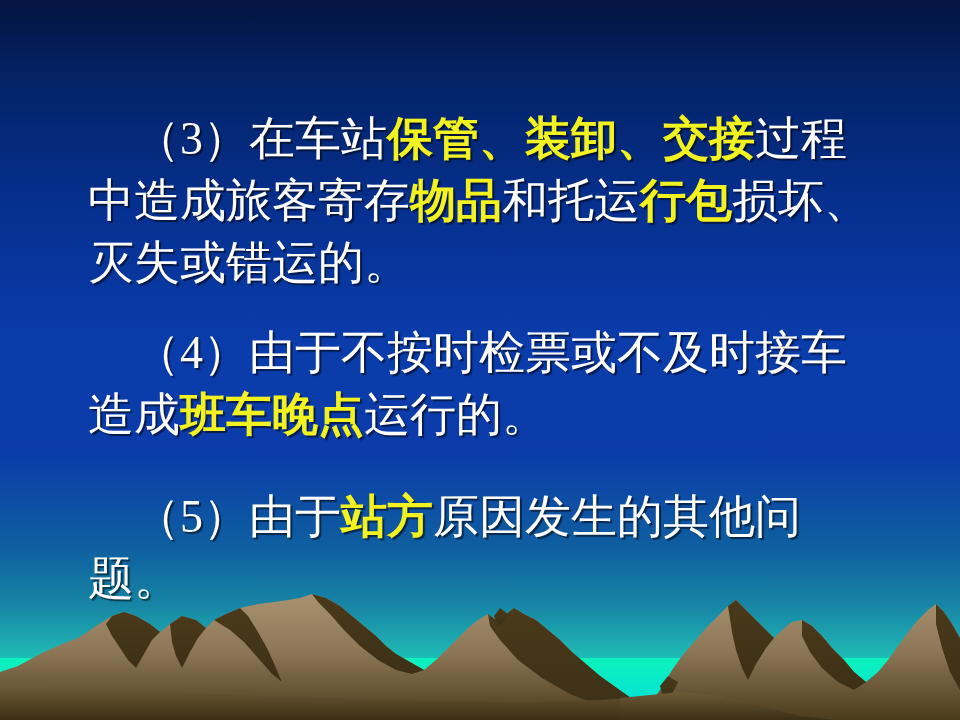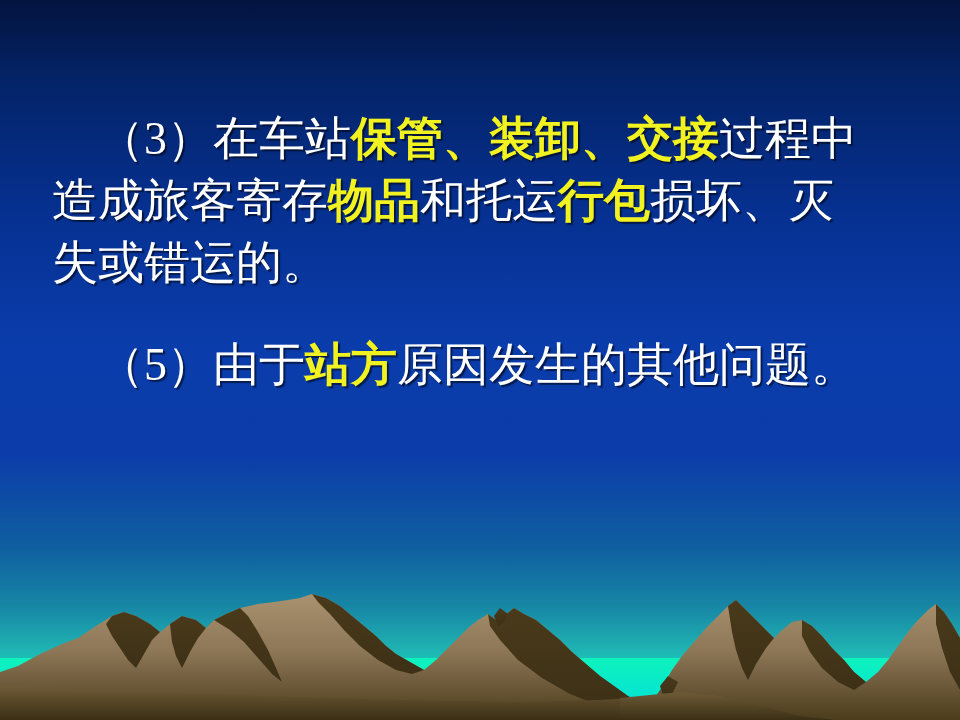--- a/index.html
+++ b/index.html
@@ -55,21 +55,21 @@
     position: absolute;
     left: 0;
     top: 0;
     width: 960px;
     padding: 0;
     z-index: 5;
   }
 
   .para {
     margin: 0;
-    padding: 0 88px 0 52px;
+    padding: 0 88px 0 88px;
     font-size: 46px;
     line-height: 62px;
     letter-spacing: 0px;
     color: #ffffff;
     text-indent: 0;
     white-space: normal;
     text-shadow: 2px 2px 1px rgba(0, 0, 0, 0.55);
   }
 
   .hl {
@@ -144,19 +144,22 @@
              L700,178 L740,186 L790,196 L830,200 L0,200 Z"></path>
     <path fill="url(#baseRock)" d="M620,178 L680,172 L720,176 L760,186 L800,196 L836,200 L620,200 Z"></path>
   </svg>
 
   <div id="textblock">
 
     <p class="para" id="p3">
       <span>　（3）在车站</span><span class="hl">保管、装卸、交接</span><span>过程中造成旅客寄存</span><span class="hl">物品</span><span>和托运</span><span class="hl">行包</span><span>损坏、灭失或错运的。</span>
     </p>
 
+    <p class="para" id="p4">
+      <span>　（4）由于不按时检票或不及时接车造成</span><span class="hl">班车晚点</span><span>运行的。</span>
+    </p>
 
     <p class="para" id="p5">
       <span>　（5）由于</span><span class="hl">站方</span><span>原因发生的其他问题。</span>
     </p>
 
   </div>
 </div>
 
 </body></html>

